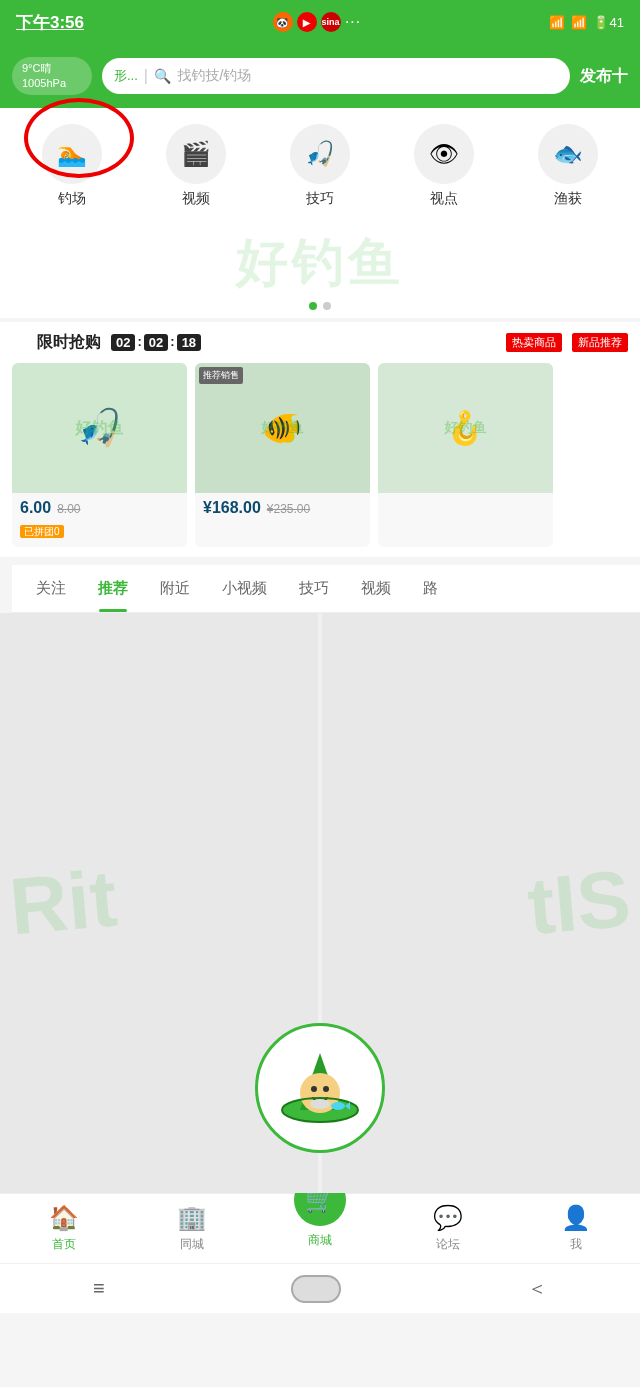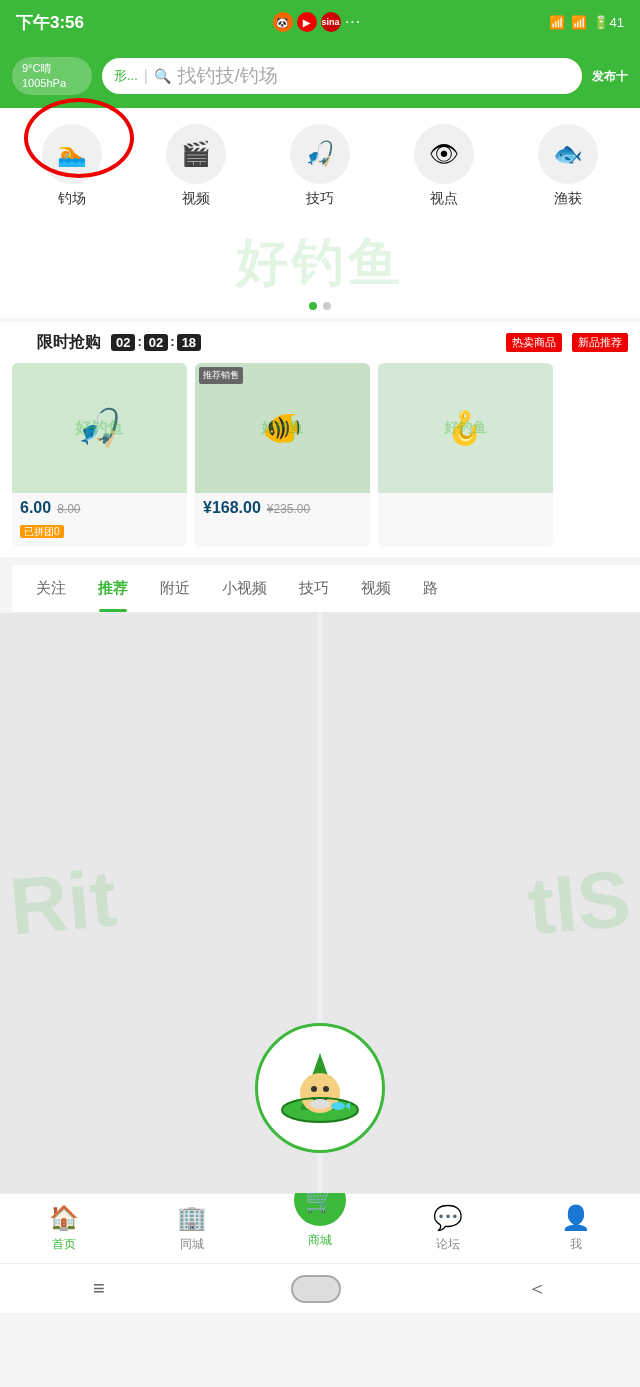--- a/index.html
+++ b/index.html
@@ -11,21 +11,21 @@
       background: #3cb83a;
       height: 44px;
       display: flex;
       align-items: center;
       justify-content: space-between;
       padding: 0 16px;
       color: white;
       font-size: 15px;
       font-weight: 500;
     }
-    .status-bar .time { font-size: 17px; font-weight: bold; }
+    .status-bar .time { font-size: 17px; font-weight: bold; text-decoration: underline; }
     .status-bar .right-icons { display: flex; align-items: center; gap: 6px; font-size: 13px; }
     .status-bar .app-icons { display: flex; align-items: center; gap: 4px; }
     .app-icon-circle { width: 20px; height: 20px; border-radius: 50%; display: flex; align-items: center; justify-content: center; font-size: 9px; }
     .app-icon-panda { background: #ff6600; }
     .app-icon-red { background: #e00; }
 
     
     .header {
       background: #3cb83a;
       height: 64px;
@@ -51,21 +51,21 @@
       display: flex;
       align-items: center;
       padding: 0 12px;
       gap: 6px;
       font-size: 14px;
       color: #999;
     }
     .search-divider { color: #ccc; font-size: 16px; }
     .publish-btn {
       color: white;
-      font-size: 12px;
+      font-size: 16px;
       font-weight: bold;
       white-space: nowrap;
     }
 
     
     .category-section {
       background: white;
       padding: 16px 0 12px;
     }
     .category-row {
@@ -366,21 +366,21 @@
   <div class="header-wrapper">
     <div class="header">
       <div class="weather-widget">
         <div>9°C晴</div>
         <div>1005hPa</div>
       </div>
       <div class="search-bar">
         <span style="color:#3cb83a;font-size:13px;">形...</span>
         <span class="search-divider">|</span>
         <span style="font-size:14px;">🔍</span>
-        <span style="font-size:19px;color:#aaa;">找钓技/钓场</span>
+        <span style="font-size:14px;color:#aaa;">找钓技/钓场</span>
       </div>
       <div class="publish-btn">发布十</div>
     </div>
 
     <div class="red-circle-annotation"></div>
   </div>
 
   <div class="category-section">
     <div class="category-row">
       <div class="category-item">

